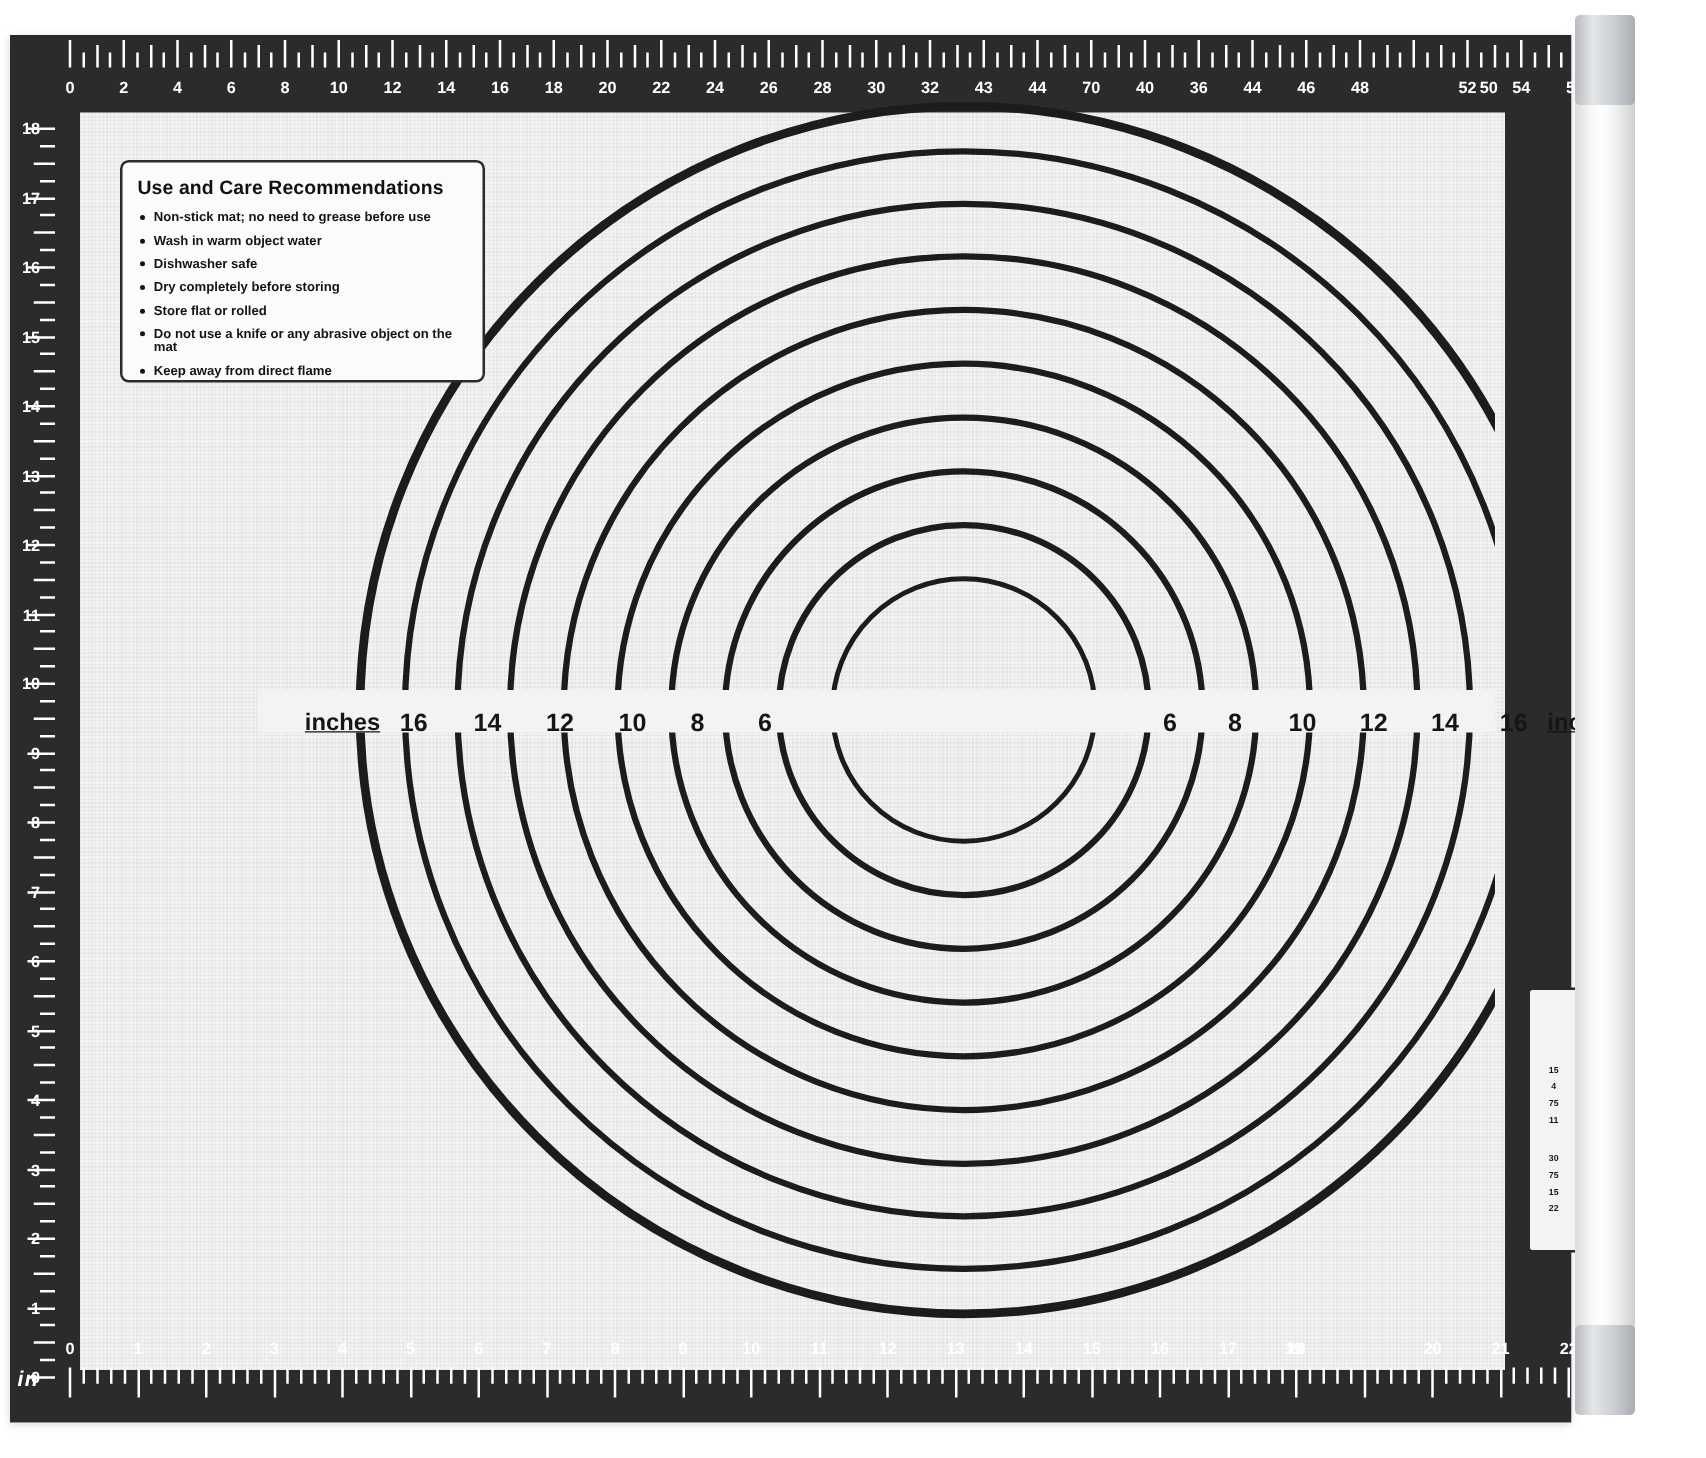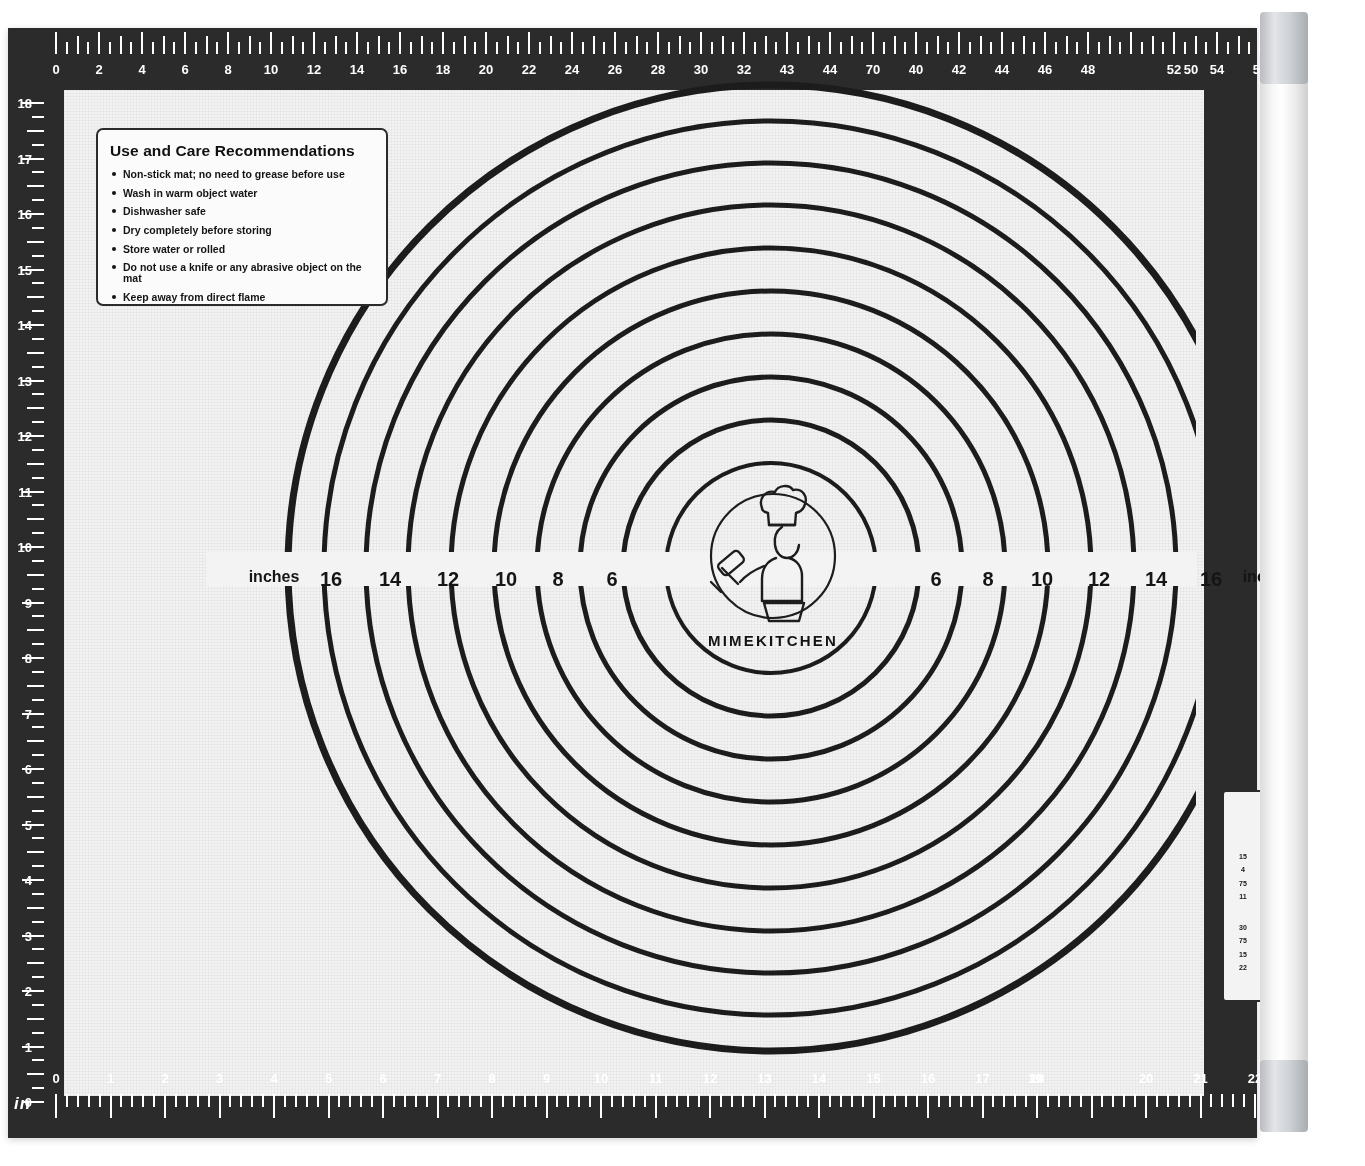--- a/index.html
+++ b/index.html
@@ -73,21 +73,21 @@
   #circles svg{display:block;}
 
   
   .scale-row{
     position:absolute;left:56px;top:568px;width:1201px;height:34px;
   }
   .scale-row span{
     position:absolute;top:0;font-size:20px;font-weight:700;color:#151515;
     transform:translateX(-50%);white-space:nowrap;
   }
-  .scale-row span.word{font-size:16px;}
+  .scale-row span.word{font-size:19px;text-decoration:underline;}
 
   
   .brand{
     position:absolute;left:648px;top:470px;width:250px;height:190px;
     display:flex;flex-direction:column;align-items:center;justify-content:flex-start;
   }
   .brand .brandname{
     position:absolute;left:50%;top:162px;transform:translateX(-50%);
     font-size:15px;font-weight:700;letter-spacing:2.2px;color:#141414;
     white-space:nowrap;
@@ -164,52 +164,29 @@
 
     <span style="left:880px;">6</span>
     <span style="left:932px;">8</span>
     <span style="left:986px;">10</span>
     <span style="left:1043px;">12</span>
     <span style="left:1100px;">14</span>
     <span style="left:1155px;">16</span>
     <span class="word" style="left:1212px;">inches</span>
   </div>
 
-  <div class="brand">
-    <svg width="190" height="160" viewBox="0 0 190 160" xmlns="http://www.w3.org/2000/svg">
-      <g fill="none" stroke="#1d1d1d" stroke-width="2.4" stroke-linecap="round" stroke-linejoin="round">
-
-        <path d="M84 38c-4-10 4-18 13-16 3-7 14-8 18-2 9-2 15 6 12 14 -1 5-5 8-9 9l-1 12 -26 0 -1-12c-4-1-6-3-6-5z"></path>
-        <path d="M91 55 h26"></path>
-
-        <path d="M104 57 c-6 4-8 11-7 18 1 8 6 13 12 13 6 0 11-5 12-13"></path>
-        <path d="M98 88 c-9 3-14 11-14 21 v22 h40 v-25 c0-9-5-16-13-18"></path>
-
-        <path d="M86 96 c-10 4-18 9-24 16"></path>
-
-        <path d="M44 98 l16 16"></path>
-        <rect x="40" y="86" width="26" height="14" rx="4" transform="rotate(-40 53 93)"></rect>
-        <path d="M33 112 l10 10"></path>
-
-        <path d="M86 133 h40 l-5 18 h-30 z"></path>
-
-        <circle cx="95" cy="86" r="62" stroke-width="2.2"></circle>
-      </g>
-    </svg>
-    <div class="brandname">MIMEKITCHEN</div>
-  </div>
 
   <div class="infobox">
     <h3>Use and Care Recommendations</h3>
     <ul>
       <li>Non-stick mat; no need to grease before use</li>
       <li>Wash in warm object water</li>
       <li>Dishwasher safe</li>
       <li>Dry completely before storing</li>
-      <li>Store water or rolled</li>
+      <li>Store flat or rolled</li>
       <li>Do not use a knife or any abrasive object on the mat</li>
       <li>Keep away from direct flame</li>
     </ul>
   </div>
 
   <div class="spec-label">
     <div>15</div>
     <div>4</div>
     <div>75</div>
     <div>11</div>
@@ -319,21 +296,21 @@
       <div class="lbl" style="left: 817px;">70</div>
       <div class="tick" style="left: 816px; height: 22px;"></div>
       <div class="tick" style="left: 826.75px; height: 12px;"></div>
       <div class="tick" style="left: 837.5px; height: 18px;"></div>
       <div class="tick" style="left: 848.25px; height: 12px;"></div>
       <div class="lbl" style="left: 860px;">40</div>
       <div class="tick" style="left: 859px; height: 22px;"></div>
       <div class="tick" style="left: 869.75px; height: 12px;"></div>
       <div class="tick" style="left: 880.5px; height: 18px;"></div>
       <div class="tick" style="left: 891.25px; height: 12px;"></div>
-      <div class="lbl" style="left: 903px;">42</div>
+      <div class="lbl" style="left: 903px;">36</div>
       <div class="tick" style="left: 902px; height: 22px;"></div>
       <div class="tick" style="left: 912.75px; height: 12px;"></div>
       <div class="tick" style="left: 923.5px; height: 18px;"></div>
       <div class="tick" style="left: 934.25px; height: 12px;"></div>
       <div class="lbl" style="left: 946px;">44</div>
       <div class="tick" style="left: 945px; height: 22px;"></div>
       <div class="tick" style="left: 955.75px; height: 12px;"></div>
       <div class="tick" style="left: 966.5px; height: 18px;"></div>
       <div class="tick" style="left: 977.25px; height: 12px;"></div>
       <div class="lbl" style="left: 989px;">46</div>

